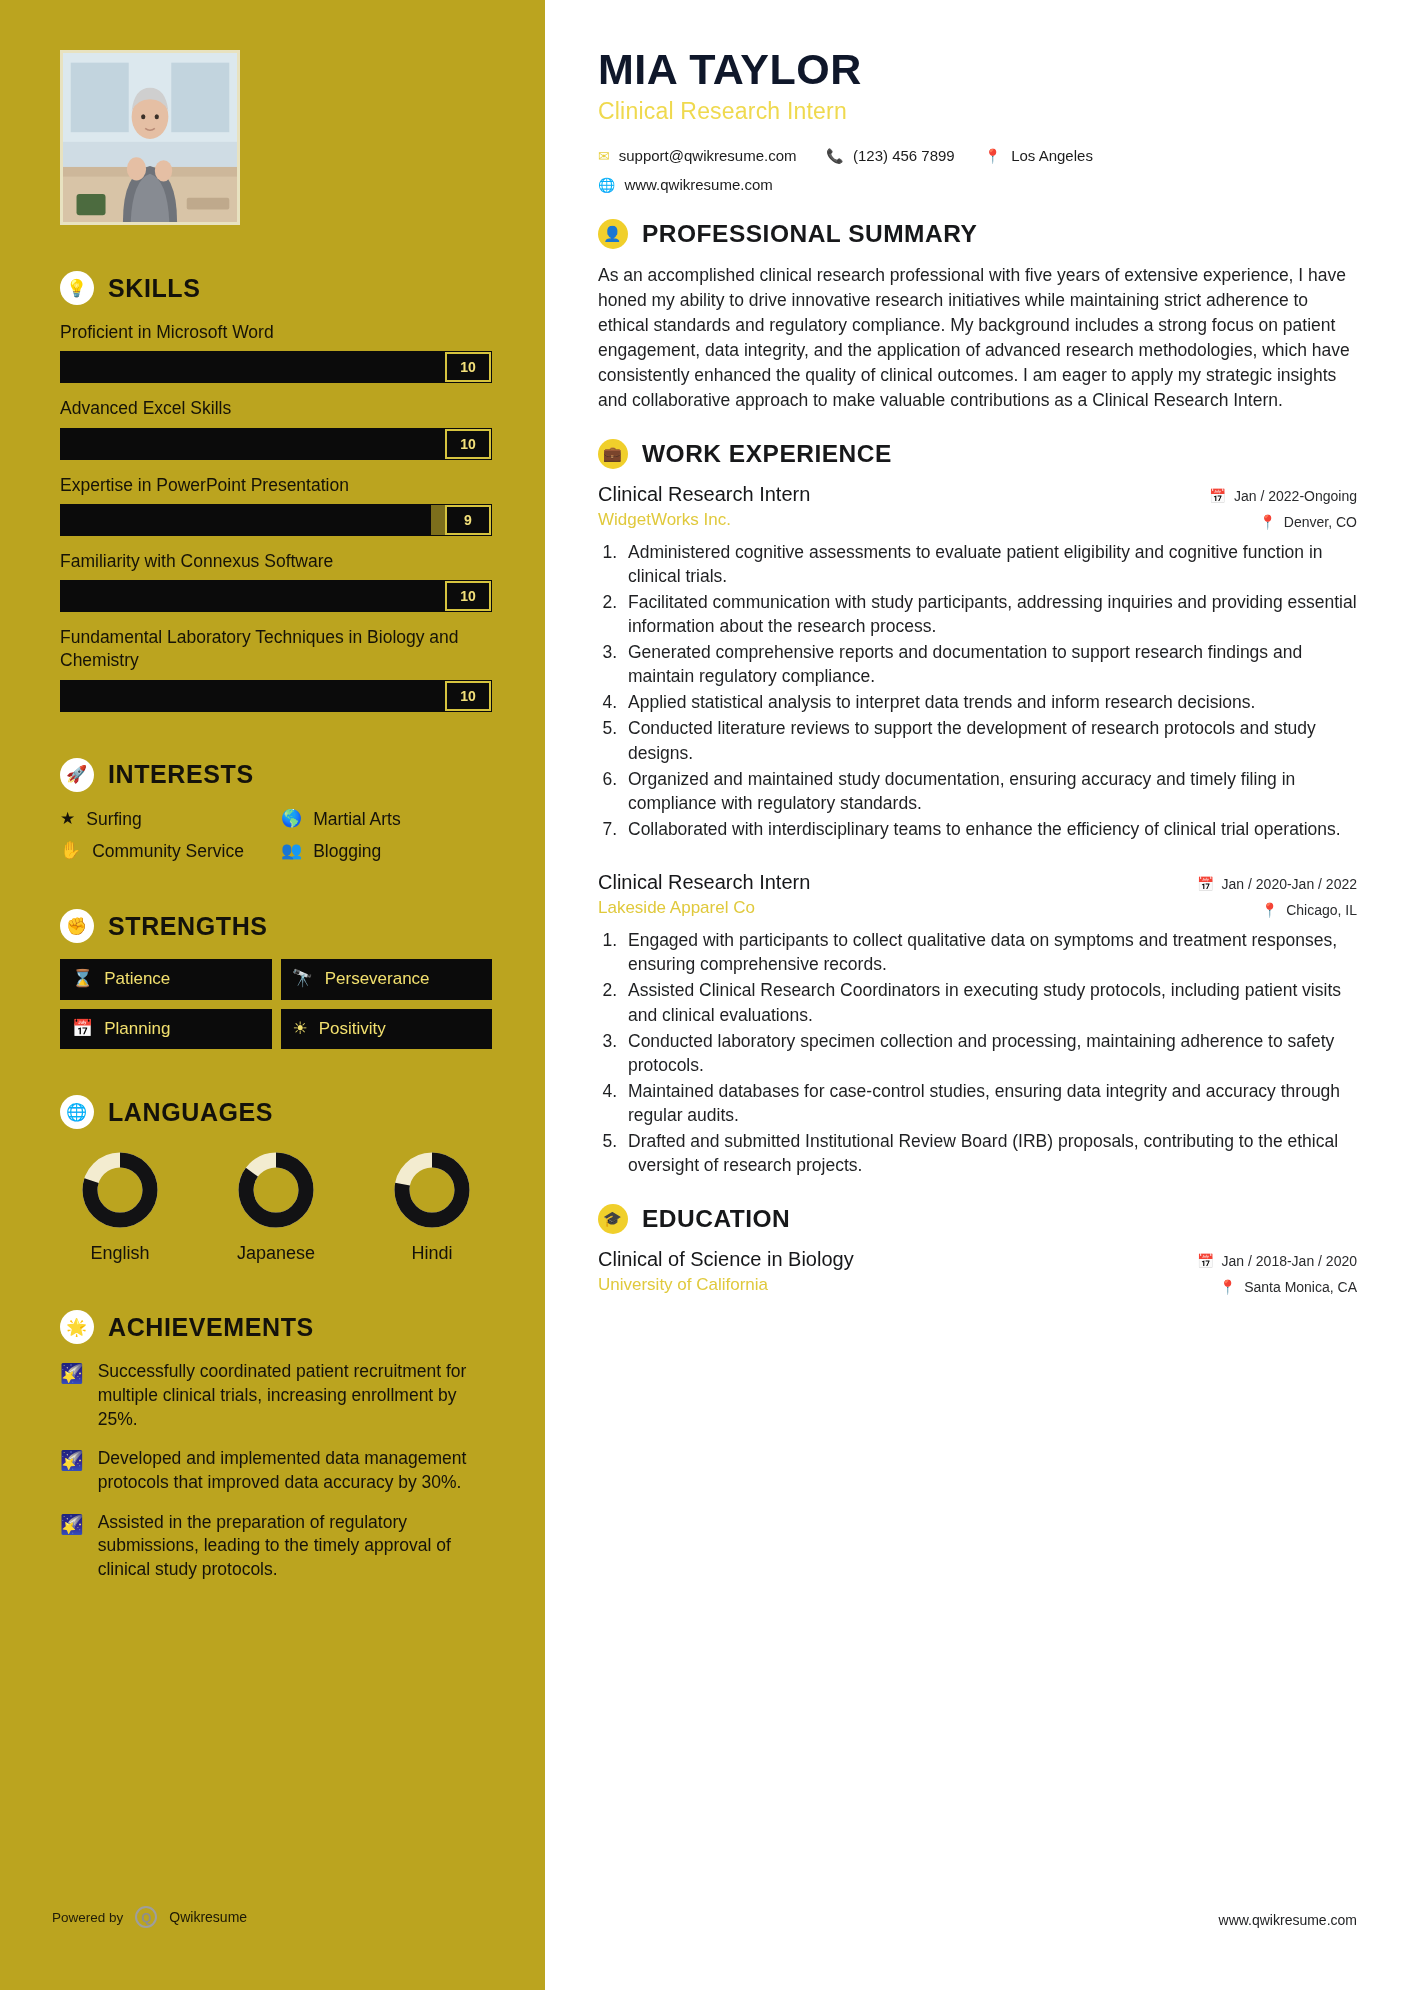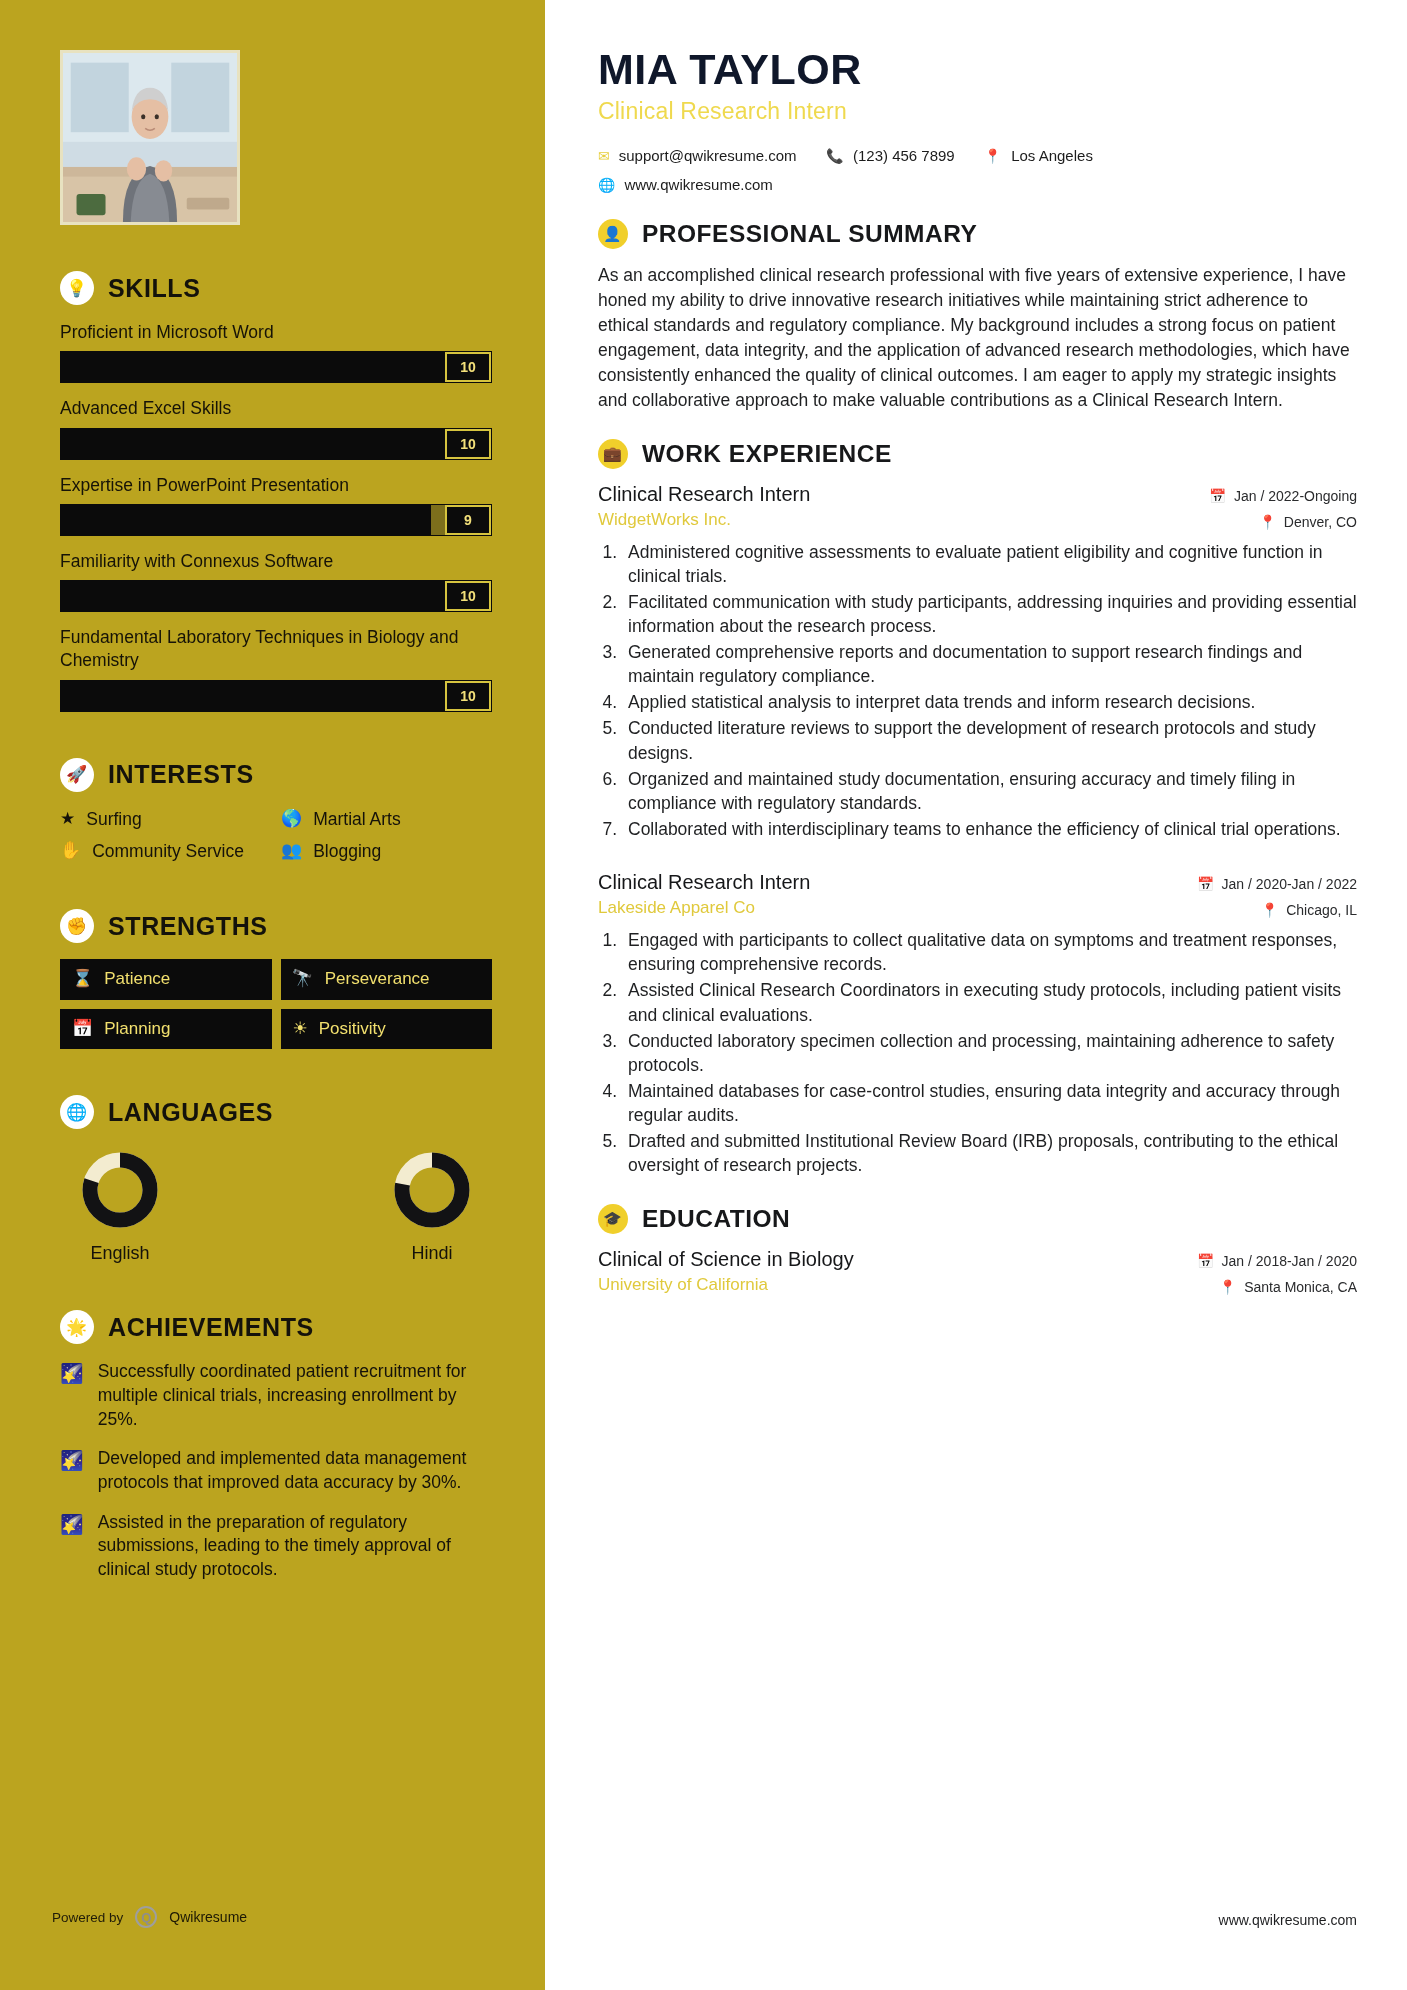--- a/index.html
+++ b/index.html
@@ -421,20 +421,27 @@
           <div class="lang">
             <svg class="donut" viewBox="0 0 82 82">
               <circle cx="41" cy="41" r="30" fill="none" stroke="#f3ecd0" stroke-width="15"></circle>
               <circle cx="41" cy="41" r="30" fill="none" stroke="#121214" stroke-width="15" stroke-dasharray="150.80 37.70" transform="rotate(-90 41 41)"></circle>
             </svg>
             <div class="lang-name">English</div>
           </div>
           <div class="lang">
             <svg class="donut" viewBox="0 0 82 82">
               <circle cx="41" cy="41" r="30" fill="none" stroke="#f3ecd0" stroke-width="15"></circle>
+              <circle cx="41" cy="41" r="30" fill="none" stroke="#121214" stroke-width="15" stroke-dasharray="160.22 28.27" transform="rotate(-90 41 41)"></circle>
+            </svg>
+            <div class="lang-name">Japanese</div>
+          </div>
+          <div class="lang">
+            <svg class="donut" viewBox="0 0 82 82">
+              <circle cx="41" cy="41" r="30" fill="none" stroke="#f3ecd0" stroke-width="15"></circle>
               <circle cx="41" cy="41" r="30" fill="none" stroke="#121214" stroke-width="15" stroke-dasharray="147.03 41.47" transform="rotate(-90 41 41)"></circle>
             </svg>
             <div class="lang-name">Hindi</div>
           </div>
         </div>
     </section>
 
     <section class="side-section">
       <div class="side-head">
         <span class="head-badge">🌟</span>

